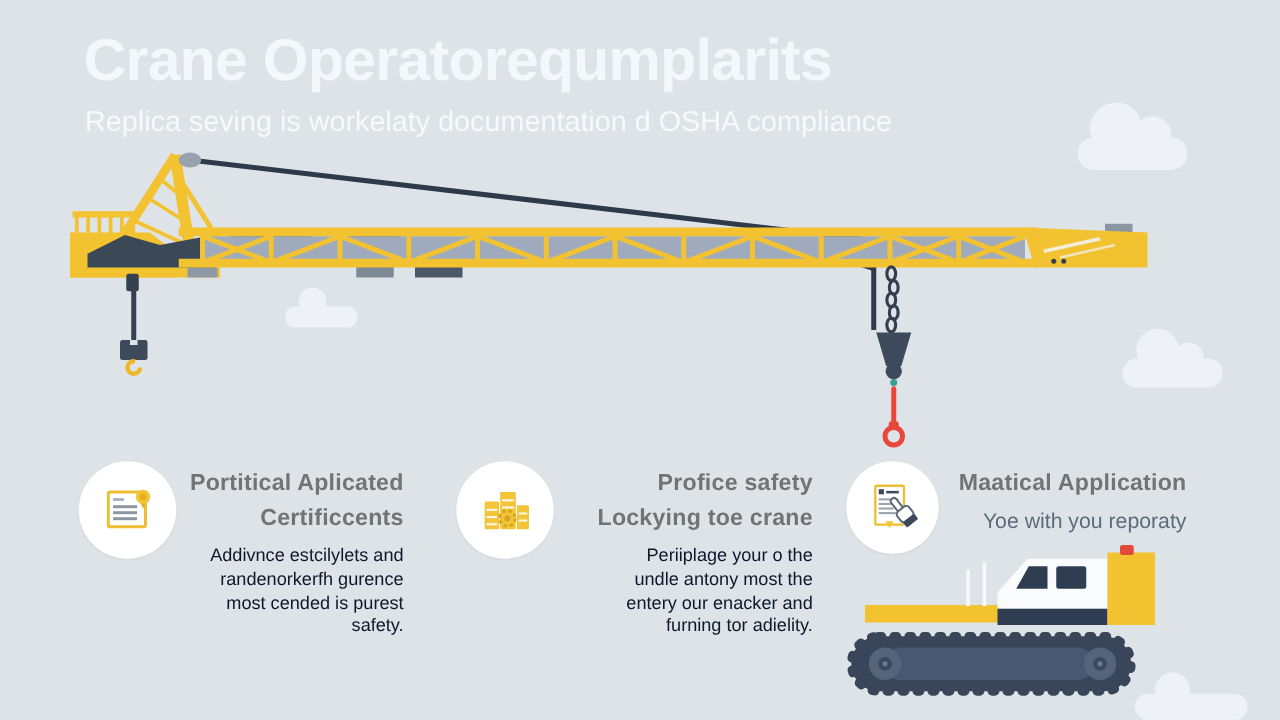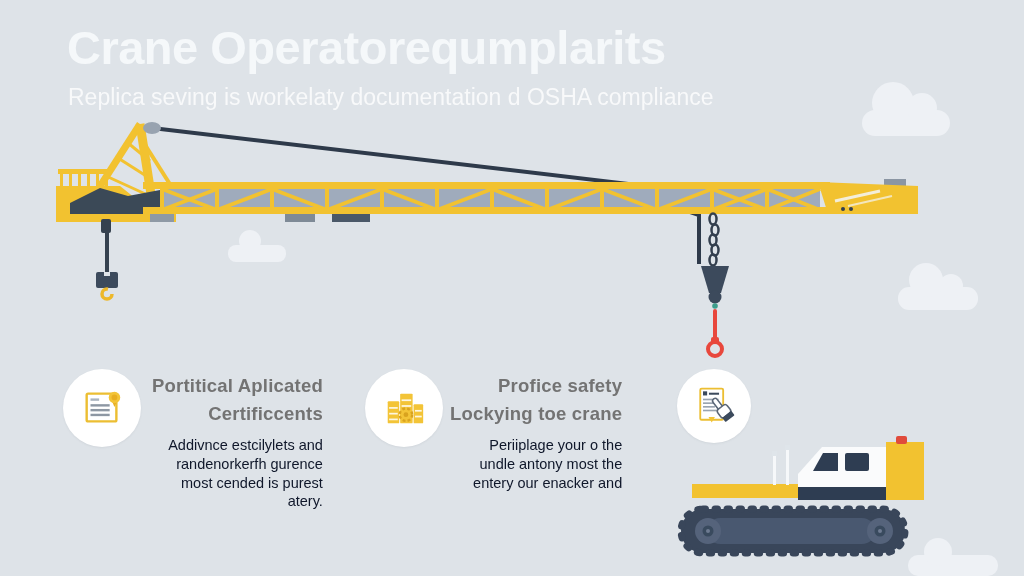--- a/index.html
+++ b/index.html
@@ -199,21 +199,21 @@
   </div>
   <div class="feature-text" style="left:152px; top:372px;">
     <div class="feature-heading">
       <div>Portitical Aplicated</div>
       <div>Certificcents</div>
     </div>
     <div class="feature-body">
       <div>Addivnce estcilylets and</div>
       <div>randenorkerfh gurence</div>
       <div>most cended is purest</div>
-      <div>atery.</div>
+      <div>safety.</div>
     </div>
   </div>
 
   <div class="icon-circle" style="left:365px; top:369px;">
     <svg width="46" height="46" viewBox="0 0 48 48">
       <rect x="7" y="17" width="12" height="23" rx="1" fill="#f3c437"></rect>
       <rect x="20" y="9" width="13" height="31" rx="1" fill="#f3c437"></rect>
       <rect x="34" y="20" width="10" height="20" rx="1" fill="#f3c437"></rect>
       <g fill="#ffffff" opacity="0.85">
         <rect x="8.5" y="23" width="9" height="1.8"></rect>
@@ -221,29 +221,30 @@
         <rect x="8.5" y="35" width="9" height="1.8"></rect>
         <rect x="21.5" y="15" width="10" height="1.8"></rect>
         <rect x="21.5" y="21" width="10" height="1.8"></rect>
         <rect x="35.5" y="26" width="7" height="1.8"></rect>
         <rect x="35.5" y="32" width="7" height="1.8"></rect>
       </g>
       <circle cx="26" cy="31" r="6.5" fill="#f3c437" stroke="#d9a31f" stroke-width="2.5" stroke-dasharray="3 2.2"></circle>
       <circle cx="26" cy="31" r="2.5" fill="#d9a31f"></circle>
     </svg>
   </div>
-  <div class="feature-text" style="left:450px; top:372px;">
+  <div class="feature-text" style="left:478px; top:372px;">
     <div class="feature-heading">
       <div>Profice safety</div>
       <div>Lockying toe crane</div>
     </div>
     <div class="feature-body">
       <div>Periiplage your o the</div>
       <div>undle antony most the</div>
       <div>entery our enacker and</div>
+      <div>furning tor adielity.</div>
     </div>
   </div>
 
   <div class="icon-circle" style="left:677px; top:369px; width:74px; height:74px;">
     <svg width="44" height="44" viewBox="0 0 48 48">
       <rect x="9" y="5" width="25" height="34" rx="1.5" fill="#ffffff" stroke="#ecbe32" stroke-width="2"></rect>
       <rect x="12" y="8" width="4.5" height="4.5" fill="#3c4a5c"></rect>
       <rect x="18.5" y="9.5" width="11" height="2.2" fill="#3c4a5c"></rect>
       <g fill="#9aa4b0">
         <rect x="12" y="16" width="17" height="1.8"></rect>
@@ -252,14 +253,20 @@
         <rect x="12" y="28" width="15" height="1.8"></rect>
       </g>
       <path d="M18,36 l3.5,6 3.5,-6 z" fill="#f3c437"></path>
       <g transform="rotate(-38 33 28)">
         <rect x="30" y="13" width="5.5" height="15" rx="2.7" fill="#ffffff" stroke="#5a6676" stroke-width="1.7"></rect>
         <rect x="27" y="25" width="13" height="11" rx="3" fill="#ffffff" stroke="#5a6676" stroke-width="1.7"></rect>
         <rect x="27.5" y="35" width="12.5" height="6" rx="1" fill="#3c4a5c"></rect>
       </g>
     </svg>
   </div>
+  <div class="feature-text" style="left:767px; top:372px;">
+    <div class="feature-heading">
+      <div>Maatical Application</div>
+    </div>
+    <div class="feature-subtext">Yoe with you reporaty</div>
+  </div>
 
 </div>
 
 </body></html>

